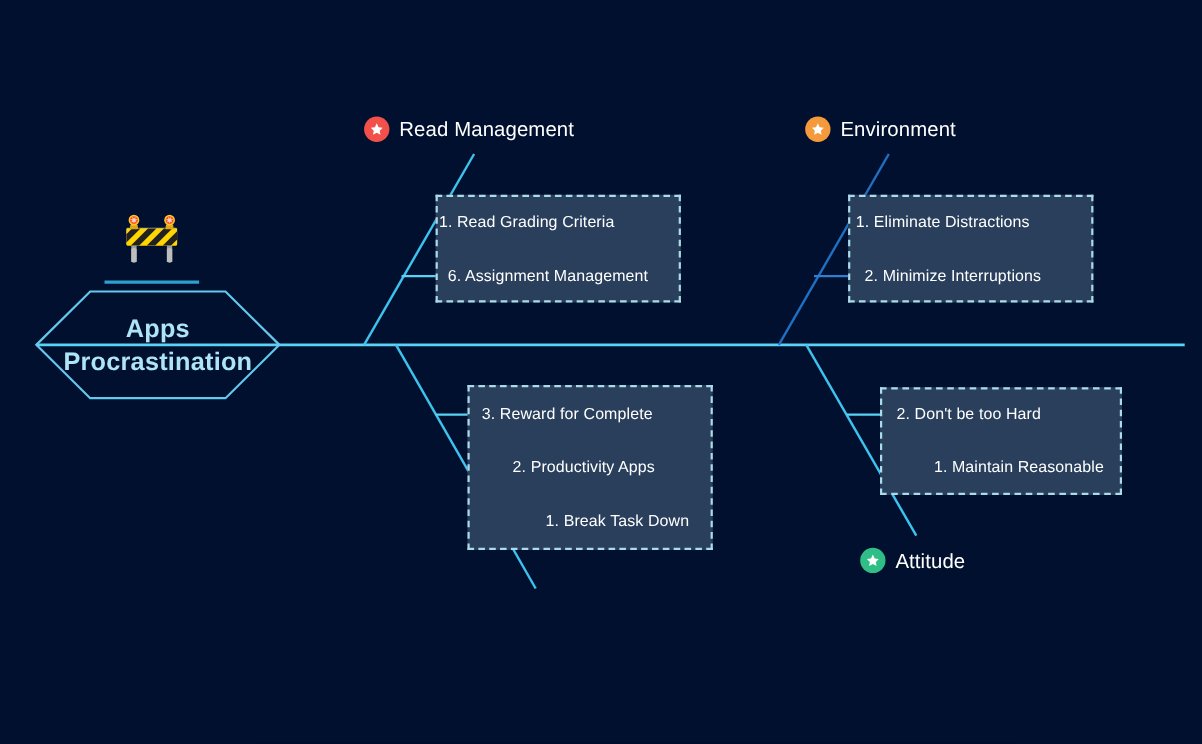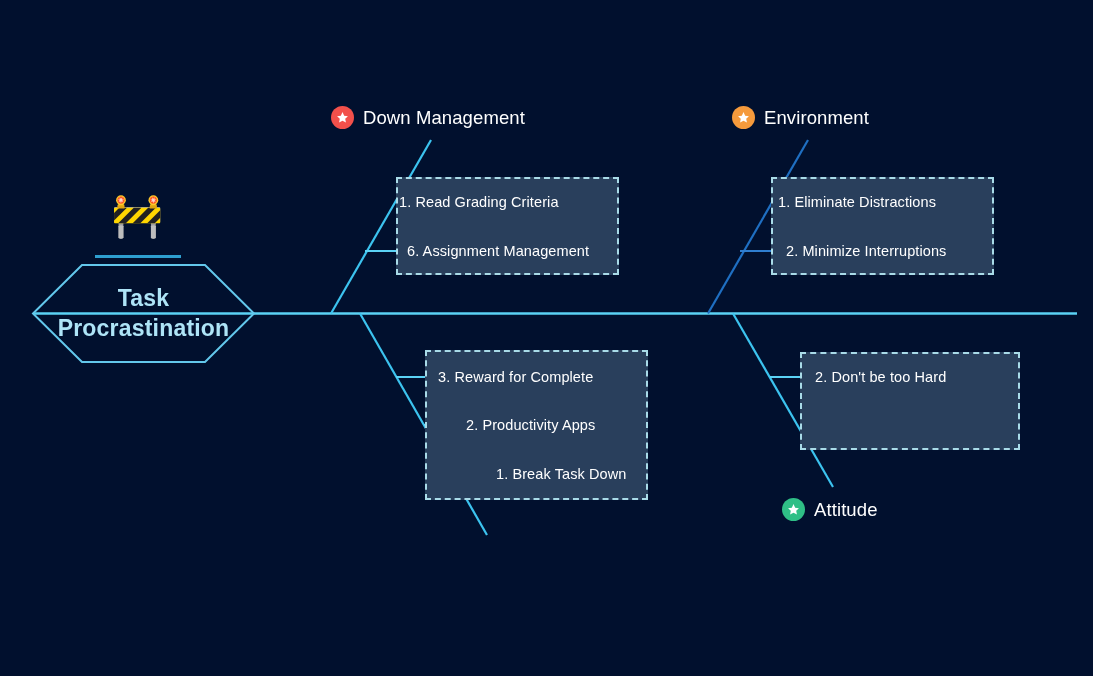--- a/index.html
+++ b/index.html
@@ -132,21 +132,21 @@
 
     <line x1="733" y1="313.5" x2="833" y2="487" stroke="#3cc3ef" stroke-width="2.2"></line>
     <line x1="770" y1="377" x2="809" y2="377" stroke="#5bd2f5" stroke-width="2"></line>
     <line x1="801" y1="425" x2="843" y2="425" stroke="#5bd2f5" stroke-width="2"></line>
   </svg>
 
   <div class="head-icon">🚧</div>
 
   <div class="head-label">
     <div class="head-text">
-      <span>Task</span><br>
+      <span>Apps</span><br>
       <span>Procrastination</span>
     </div>
   </div>
 
   <div class="box" style="left:396px; top:177px; width:223px; height:98px;"></div>
 
   <div class="box" style="left:771px; top:177px; width:223px; height:98px;"></div>
 
   <div class="box" style="left:425px; top:350px; width:223px; height:150px;"></div>
 
@@ -156,28 +156,29 @@
   <div class="cause right" style="left:407px; top:243px; width:204px;">6. Assignment Management</div>
 
   <div class="cause right" style="left:778px; top:194px; width:200px;">1. Eliminate Distractions</div>
   <div class="cause right" style="left:786px; top:243px; width:200px;">2. Minimize Interruptions</div>
 
   <div class="cause right" style="left:438px; top:369px; width:198px;">3. Reward for Complete</div>
   <div class="cause right" style="left:466px; top:417px; width:170px;">2. Productivity Apps</div>
   <div class="cause right" style="left:496px; top:466px; width:140px;">1. Break Task Down</div>
 
   <div class="cause" style="left:815px; top:369px; width:200px;">2. Don't be too Hard</div>
+  <div class="cause" style="left:849px; top:417px; width:200px;">1. Maintain Reasonable</div>
 
   <div class="cat" style="left:331px; top:106px;">
     <span class="cat-badge" style="background:#f2504b;">
       <svg width="13" height="13" viewBox="0 0 24 24" aria-hidden="true">
         <polygon fill="#ffffff" points="12,2 15.1,8.6 22,9.5 17,14.4 18.3,21.4 12,18 5.7,21.4 7,14.4 2,9.5 8.9,8.6"></polygon>
       </svg>
     </span>
-    <span class="cat-name">Down Management</span>
+    <span class="cat-name">Read Management</span>
   </div>
 
   <div class="cat" style="left:732px; top:106px;">
     <span class="cat-badge" style="background:#f59a3c;">
       <svg width="13" height="13" viewBox="0 0 24 24" aria-hidden="true">
         <polygon fill="#ffffff" points="12,2 15.1,8.6 22,9.5 17,14.4 18.3,21.4 12,18 5.7,21.4 7,14.4 2,9.5 8.9,8.6"></polygon>
       </svg>
     </span>
     <span class="cat-name">Environment</span>
   </div>

